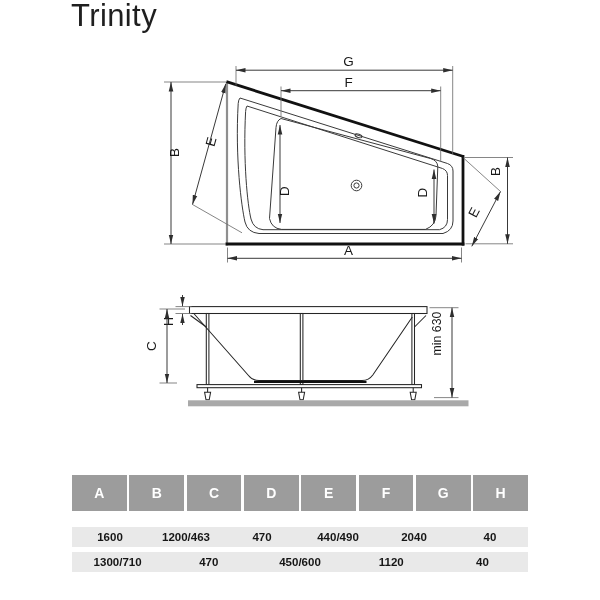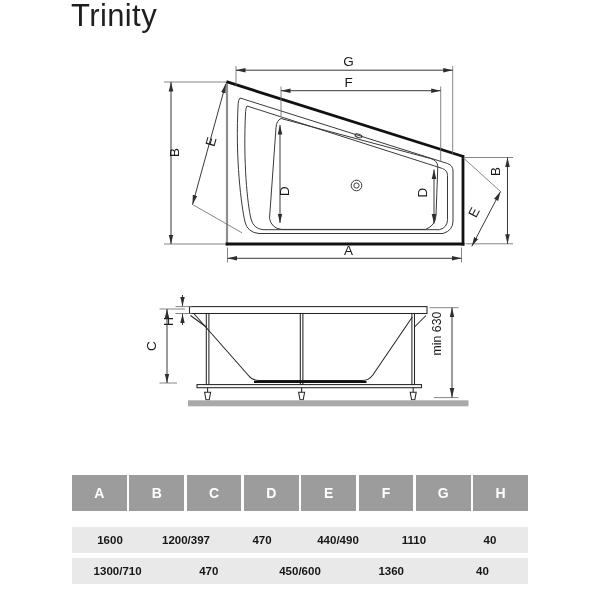--- a/index.html
+++ b/index.html
@@ -11,21 +11,21 @@
   svg text{font-family:"Liberation Sans",sans-serif;fill:#181818;}
   .dim{stroke:#2e2e2e;stroke-width:.95;fill:none;}
   .ext{stroke:#707070;stroke-width:.85;fill:none;}
   .thin{stroke:#3a3a3a;stroke-width:1;fill:none;}
   .side{stroke:#252525;stroke-width:1.05;fill:#fff;}
   .sideln{stroke:#252525;stroke-width:1.05;fill:none;}
   .spec-table{position:absolute;left:72px;top:475px;width:456px;}
   .thead{display:flex;gap:2.5px;height:35.5px;margin-bottom:16.5px;}
   .th{flex:1;background:#9c9c9c;color:#fff;font-size:14px;font-weight:700;
       display:flex;align-items:center;justify-content:center;}
-  .trow{display:flex;height:26px;background:#e9e9e9;margin-bottom:4.5px;}
+  .trow{display:flex;height:20px;background:#e9e9e9;margin-bottom:4.5px;}
   .td{flex:1;display:flex;align-items:center;justify-content:center;
       font-size:11.5px;font-weight:700;color:#161616;}
 </style>
 </head>
 <body>
 
 <div class="page-title">Trinity</div>
 
 <svg width="600" height="470" viewBox="0 0 600 470">
   <defs>
@@ -167,26 +167,26 @@
     <div class="th">B</div>
     <div class="th">C</div>
     <div class="th">D</div>
     <div class="th">E</div>
     <div class="th">F</div>
     <div class="th">G</div>
     <div class="th">H</div>
   </div>
   <div class="trow">
     <div class="td">1600</div>
-    <div class="td">1200/397</div>
+    <div class="td">1200/463</div>
     <div class="td">470</div>
     <div class="td">440/490</div>
-    <div class="td">1110</div>
+    <div class="td">2040</div>
     <div class="td">40</div>
   </div>
   <div class="trow">
     <div class="td">1300/710</div>
     <div class="td">470</div>
     <div class="td">450/600</div>
-    <div class="td">1360</div>
+    <div class="td">1120</div>
     <div class="td">40</div>
   </div>
 </div>
 
 </body></html>

